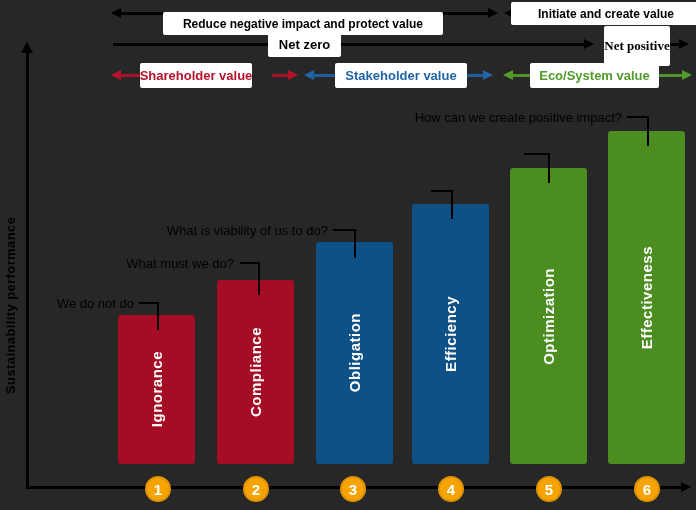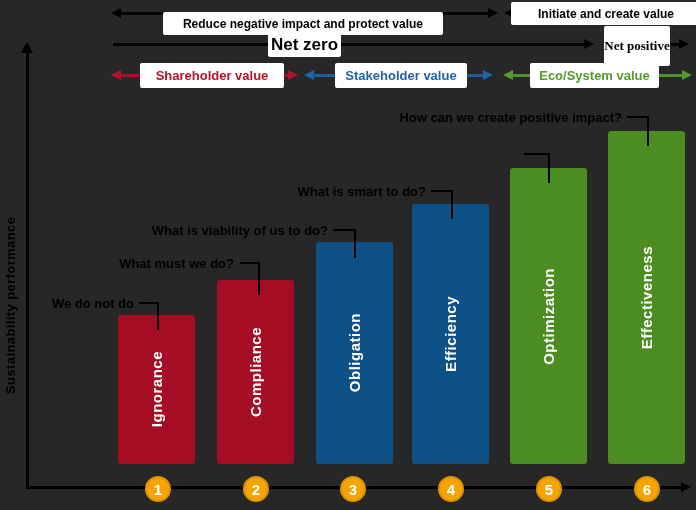--- a/index.html
+++ b/index.html
@@ -11,21 +11,21 @@
   .tri{position:absolute;width:0;height:0;}
   .tri.r{border-top:5px solid transparent;border-bottom:5px solid transparent;border-left:10px solid #000;}
   .tri.l{border-top:5px solid transparent;border-bottom:5px solid transparent;border-right:10px solid #000;}
   .tri.up{border-left:6px solid transparent;border-right:6px solid transparent;border-bottom:11px solid #000;}
   .tri.red.l{border-right-color:#b5122b;} .tri.red.r{border-left-color:#b5122b;}
   .tri.blue.l{border-right-color:#2264a8;} .tri.blue.r{border-left-color:#2264a8;}
   .tri.green.l{border-right-color:#539b2a;} .tri.green.r{border-left-color:#539b2a;}
   .wbox{position:absolute;background:#fff;border-radius:2px;display:flex;align-items:center;justify-content:center;
         font-weight:700;color:#000;font-size:12px;white-space:nowrap;z-index:3;}
   .wbox.wrap{white-space:normal;text-align:center;line-height:1.3;font-size:13px;font-family:Liberation Serif, serif;}
-  .ann{position:absolute;font-weight:700;font-size:13px;color:#000;white-space:nowrap;text-align:right;z-index:4;}
+  .ann{position:absolute;font-weight:400;font-size:13px;color:#000;white-space:nowrap;text-align:right;z-index:4;}
   .conn{position:absolute;border-top:2.5px solid #000;border-right:2.5px solid #000;z-index:4;}
   .bar{position:absolute;border-radius:3px;display:flex;align-items:center;justify-content:center;z-index:2;}
   .bar .blabel{writing-mode:vertical-rl;transform:rotate(180deg);color:#fff;font-weight:700;font-size:15px;letter-spacing:.5px;}
   .badge{position:absolute;width:26px;height:26px;border-radius:50%;background:#f6a405;border:2px solid #dd9303;
          box-sizing:border-box;display:flex;align-items:center;justify-content:center;color:#fff;font-weight:700;
          font-size:15px;z-index:5;}
   .ylab{position:absolute;writing-mode:vertical-rl;transform:rotate(180deg);font-weight:700;font-size:13px;
         color:#000;letter-spacing:.4px;}
 </style>
 </head>
@@ -38,28 +38,28 @@
   <div class="wbox" style="left:163px;top:12px;width:280px;height:23px">Reduce negative impact and protect value</div>
   <div class="hl" style="left:443px;top:12px;width:46px"></div>
   <span class="tri r" style="left:488px;top:8px"></span>
   <span class="tri l" style="left:504px;top:8px"></span>
   <div class="wbox" style="left:511px;top:2px;width:190px;height:23px">Initiate and create value</div>
   <div class="hl" style="left:672px;top:12px;width:8px"></div>
   <span class="tri r" style="left:679px;top:8px"></span>
 
   <div class="hl" style="left:113px;top:43px;width:472px"></div>
   <span class="tri r" style="left:584px;top:39px"></span>
-  <div class="wbox" style="left:268px;top:32px;width:73px;height:25px;font-size:17px">Net zero</div>
+  <div class="wbox" style="left:268px;top:32px;width:73px;height:25px;font-size:13px">Net zero</div>
   <div class="wbox wrap" style="left:604px;top:26px;width:66px;height:40px">Net positive</div>
   <div class="hl" style="left:670px;top:43px;width:10px"></div>
   <span class="tri r" style="left:679px;top:39px"></span>
 
   <span class="tri l red" style="left:111px;top:70px"></span>
   <div class="hl red" style="left:119px;top:74px;width:21px"></div>
-  <div class="wbox" style="left: 140px; top: 63px; width: 144px; height: 25px; font-size: 13px; color: rgb(181, 18, 43);">Shareholder value</div>
+  <div class="wbox" style="left: 140px; top: 63px; width: 112px; height: 25px; font-size: 13px; color: rgb(181, 18, 43);">Shareholder value</div>
   <div class="hl red" style="left:272px;top:74px;width:17px"></div>
   <span class="tri r red" style="left:288px;top:70px"></span>
 
   <span class="tri l blue" style="left:304px;top:70px"></span>
   <div class="hl blue" style="left:312px;top:74px;width:23px"></div>
   <div class="wbox" style="left: 335px; top: 63px; width: 132px; height: 25px; font-size: 13px; color: rgb(34, 100, 168);">Stakeholder value</div>
   <div class="hl blue" style="left:467px;top:74px;width:17px"></div>
   <span class="tri r blue" style="left:483px;top:70px"></span>
 
   <span class="tri l green" style="left:503px;top:70px"></span>
@@ -92,21 +92,20 @@
   <div class="bar" style="left: 608px; top: 131px; width: 77px; height: 333px; background: rgb(75, 141, 32);">
       <span class="blabel">Effectiveness</span>
     </div>
 
   <div class="ann" style="right:562px;top:296px">We do not do</div>
   <div class="conn" style="left:139px;top:302px;width:18px;height:26px"></div>
   <div class="ann" style="right:462px;top:256px">What must we do?</div>
   <div class="conn" style="left:240px;top:262px;width:18px;height:31px"></div>
   <div class="ann" style="right:368px;top:223px">What is viability of us to do?</div>
   <div class="conn" style="left:333px;top:229px;width:21px;height:27px"></div>
-  <div class="ann" style="right:270px;top:184px">What is smart to do?</div>
   <div class="conn" style="left:431px;top:190px;width:20px;height:27px"></div>
   <div class="conn" style="left:524px;top:153px;width:24px;height:28px"></div>
   <div class="ann" style="right:74px;top:110px">How can we create positive impact?</div>
   <div class="conn" style="left:627px;top:116px;width:20px;height:28px"></div>
 
   <div class="badge" style="left:145px;top:476px">1</div>
   <div class="badge" style="left:243px;top:476px">2</div>
   <div class="badge" style="left:340px;top:476px">3</div>
   <div class="badge" style="left:438px;top:476px">4</div>
   <div class="badge" style="left:536px;top:476px">5</div>

